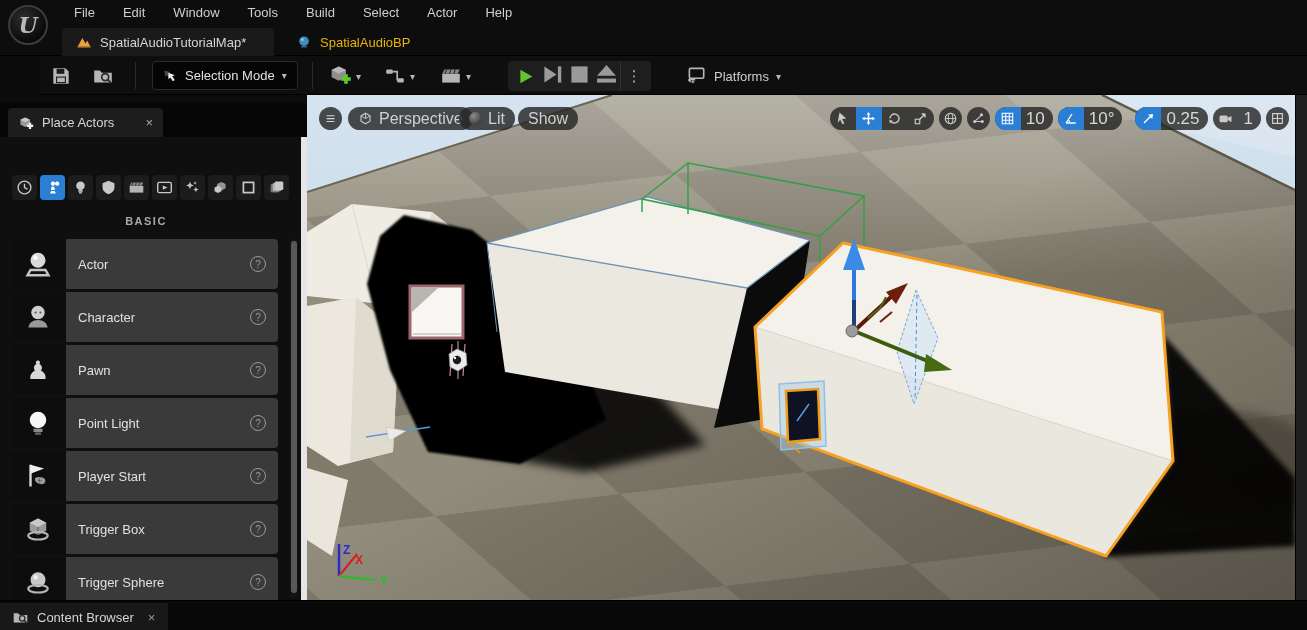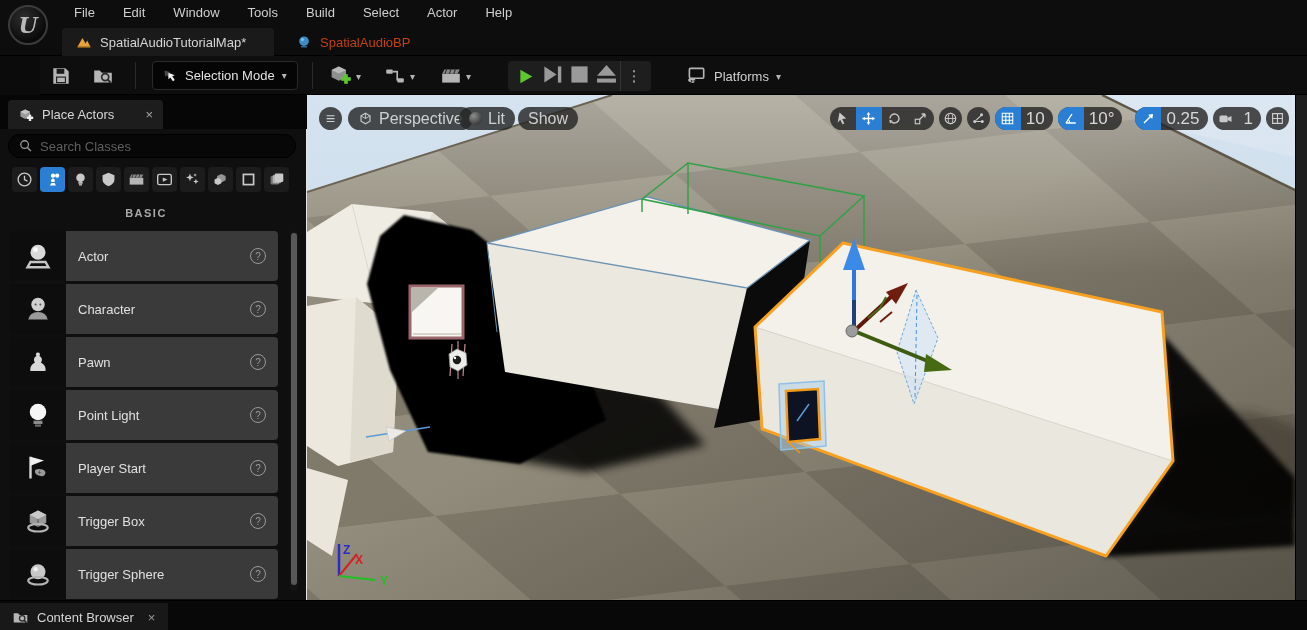--- a/index.html
+++ b/index.html
@@ -14,42 +14,42 @@
     border:2px solid #3c3c3c; z-index:30; display:flex; align-items:center; justify-content:center;
     color:#b9b9b9; font-family:"DejaVu Serif", serif; font-size:22px; font-weight:bold; font-style:italic; }
   .menus { position:absolute; left:60px; top:0; height:26px; display:flex; align-items:flex-end; }
   .menu-item { padding:0 14px; color:#cfcfcf; font-size:13px; line-height:26px; cursor:default; }
 
   
   .tabrow { position:absolute; left:0; top:26px; width:1307px; height:30px; background:#0d0d0d; border-bottom:1px solid #000; }
   .doc-tab { position:absolute; top:2px; height:28px; display:flex; align-items:center; gap:8px;
     padding:0 14px; font-size:13px; border-radius:4px 4px 0 0; }
   .doc-tab.active { left:62px; width:212px; background:#1a1a1a; color:#d6d6d6; }
-  .doc-tab.inactive { left:282px; color:#c2410c; }
+  .doc-tab.inactive { left:282px; color:#eab308; }
   .doc-tab .ticon { width:16px; height:16px; display:inline-block; }
 
   
   .toolbar { position:absolute; left:0; top:56px; width:1307px; height:39px; background:#0e0e0e; border-bottom:1px solid #000;margin-left:40px; }
   .tb { position:absolute; top:6px; height:28px; display:flex; align-items:center; color:#b9b9b9; }
   .tb .ic { width:22px; height:22px; display:inline-block; }
   .vsep { position:absolute; top:6px; width:1px; height:27px; background:#2a2a2a; }
   .mode-pill { position:absolute; left:112px; top:5px; height:29px; width:146px; background:#050505;
     border:1px solid #2a2a2a; border-radius:4px; display:flex; align-items:center; gap:7px; padding:0 9px;
     color:#e2e2e2; font-size:13px; }
   .chev { font-size:10px; color:#b5b5b5; }
   .play-cluster { position:absolute; left:468px; top:5px; height:30px; background:#1e1e1e; border-radius:4px;
     display:flex; align-items:center; padding:0 4px; }
   .play-cluster .pbtn { width:27px; height:30px; display:flex; align-items:center; justify-content:center; }
   .dots { border-left:1px solid #333; color:#b5b5b5; font-size:15px; }
 
   
   .main { position:absolute; left:0; top:95px; width:1307px; height:505px; }
 
   
-  .panel { position:absolute; left:0; top:0; width:307px; height:505px; background:#0f0f0f; border-right:1px solid #e5e5e5; }
+  .panel { position:absolute; left:0; top:8px; width:307px; height:505px; background:#0f0f0f; border-right:6px solid #e5e5e5; }
   .panel-tabbar { position:absolute; left:0; top:0; width:307px; height:34px; background:#060606; }
   .panel-tab { position:absolute; left:8px; top:5px; height:29px; width:155px; background:#1d1d1d;
     border-radius:4px 4px 0 0; display:flex; align-items:center; gap:8px; padding:0 10px;
     color:#d6d6d6; font-size:13px; }
   .panel-tab .ic { width:16px; height:16px; }
   .panel-tab .x { margin-left:auto; color:#a8a8a8; font-size:13px; }
   .searchwrap { position:absolute; left:8px; top:39px; width:288px; height:24px; background:#070707;
     border:1px solid #000; border-radius:12px; display:flex; align-items:center; gap:7px; padding:0 10px; }
   .searchwrap .ic { width:14px; height:14px; }
   .searchwrap input { flex:1; background:transparent; border:none; outline:none; color:#cfcfcf; font-size:13px; }
@@ -234,27 +234,20 @@
         <div class="panel-tab">
           <span class="ic"><svg viewBox="0 0 20 20" width="100%" height="100%">
                 <path d="M9 3 l6 3 v6 l-6 3 -6 -3 V6 Z" fill="#9a9a9a"></path>
                 <path d="M9 3 l6 3 -6 3 -6 -3 Z" fill="#c5c5c5"></path>
                 <rect x="11" y="12" width="8" height="3" fill="#efefef"></rect>
                 <rect x="13.5" y="9.5" width="3" height="8" fill="#efefef"></rect>
               </svg></span>
           <span>Place Actors</span>
           <span class="x">×</span>
         </div>
-      </div>
-      <div class="searchwrap">
-        <span class="ic"><svg viewBox="0 0 20 20" width="100%" height="100%">
-              <circle cx="8" cy="8" r="5.5" fill="none" stroke="#9a9a9a" stroke-width="1.8"></circle>
-              <line x1="12" y1="12" x2="17" y2="17" stroke="#9a9a9a" stroke-width="2"></line>
-            </svg></span>
-        <input placeholder="Search Classes" style="">
       </div>
       <div class="catrow">
         <span class="catbtn">
             <span class="ic"><svg viewBox="0 0 20 20" width="100%" height="100%">
                 <circle cx="10" cy="10" r="7.5" fill="none" stroke="currentColor" stroke-width="1.6"></circle>
                 <path d="M10 5.5 V10 l3.5 2" fill="none" stroke="currentColor" stroke-width="1.6"></path>
               </svg></span>
           </span>
         <span class="catbtn sel">
             <span class="ic"><svg viewBox="0 0 20 20" width="100%" height="100%">

